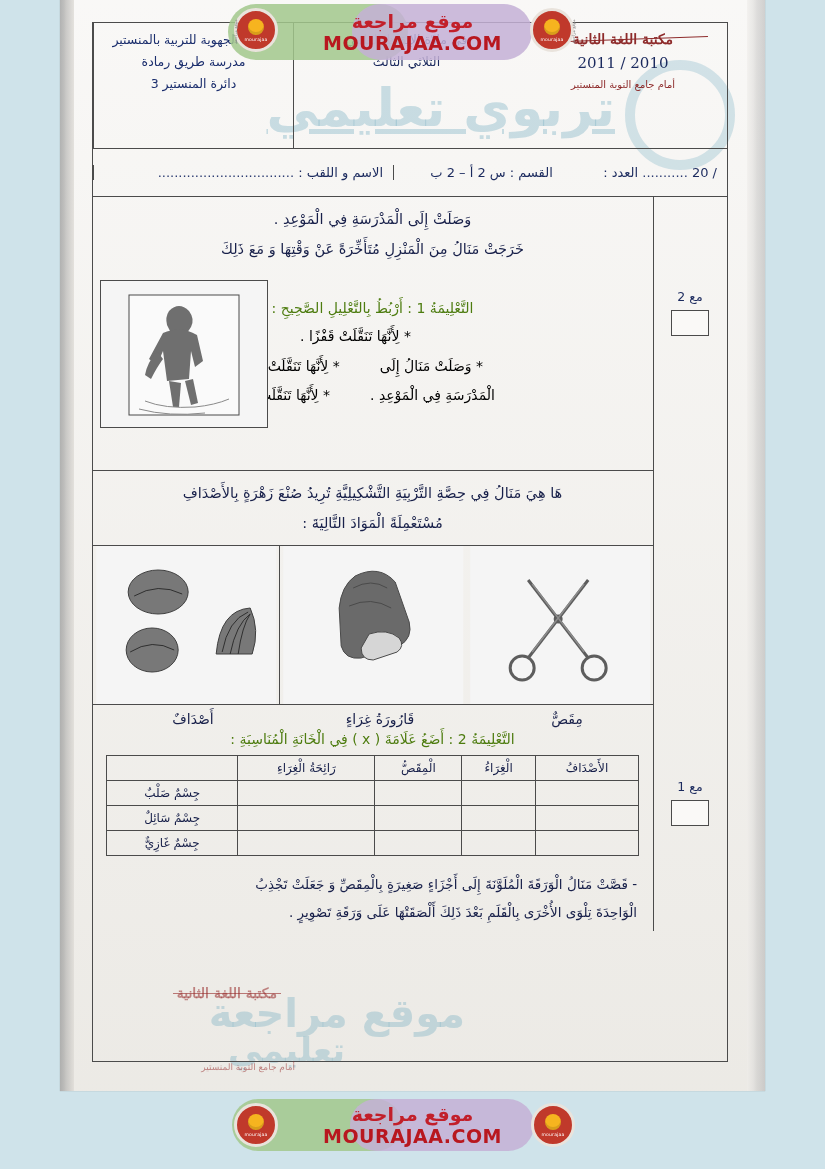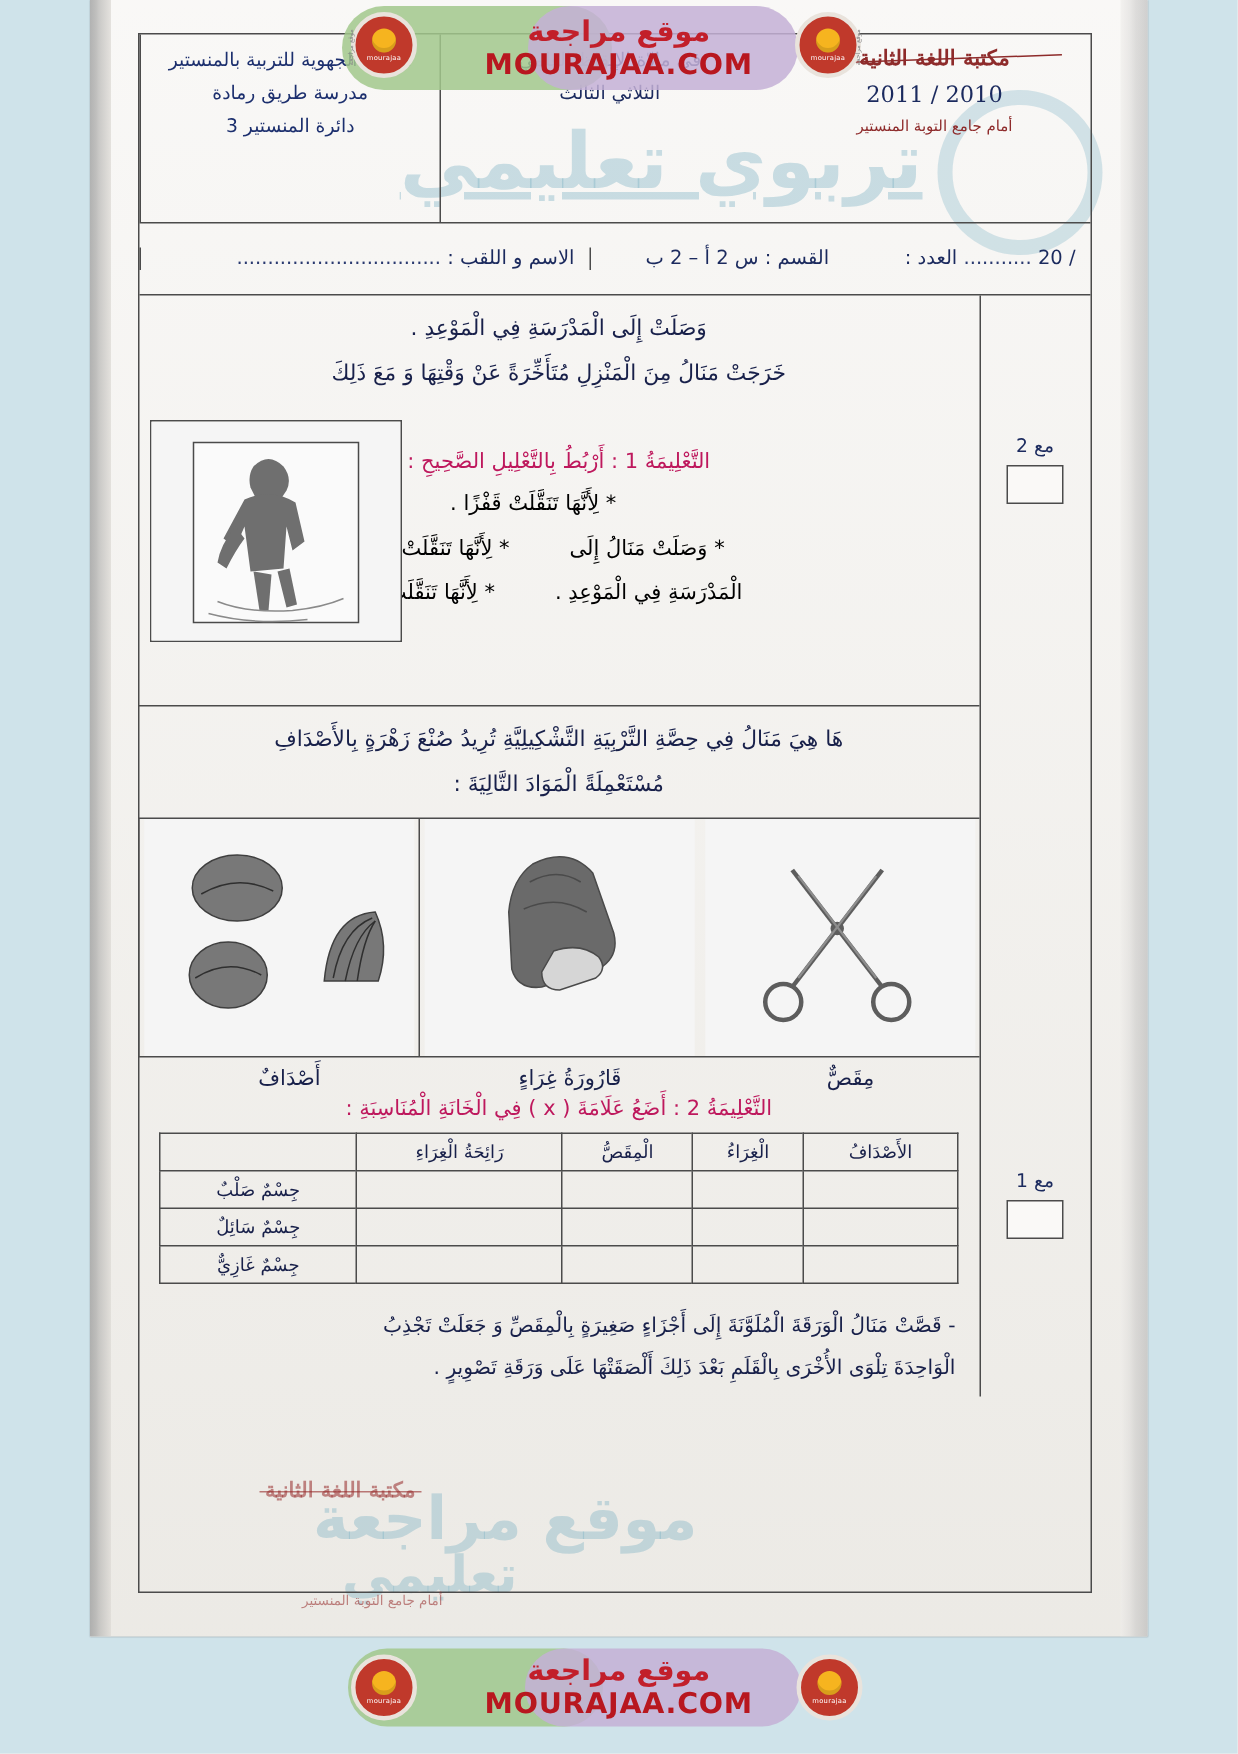--- a/index.html
+++ b/index.html
@@ -142,21 +142,21 @@
   .ar {
     direction: rtl;
     text-align: right;
     font-family: "DejaVu Sans", sans-serif;
     color: #18204a;
     font-size: 14.5px;
     line-height: 2.05;
     padding: 8px 14px 6px 14px;
   }
   .ar.center { text-align: center; }
-  .instr { font-size: 14px; padding: 2px 14px 4px; text-align: center; color:#be185d;}
+  .instr { font-size: 14px; padding: 2px 14px 4px; text-align: center; color:#4d7c0f;}
   .choices { padding: 2px 26px 10px; font-size: 14px; line-height: 2.1; }
   .choices div { text-align: center; }
 
   
   .imgbox {
     border: 1px solid #4b4b4b;
     background: #f7f6f3;
     position: relative;
     overflow: hidden;
   }

